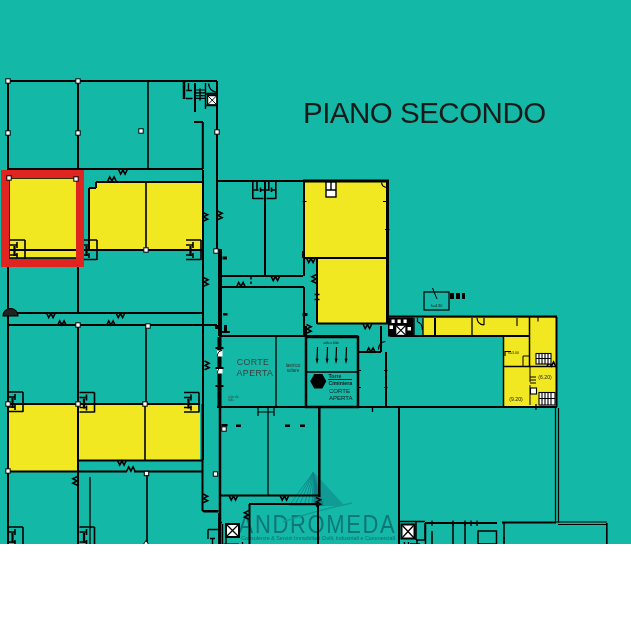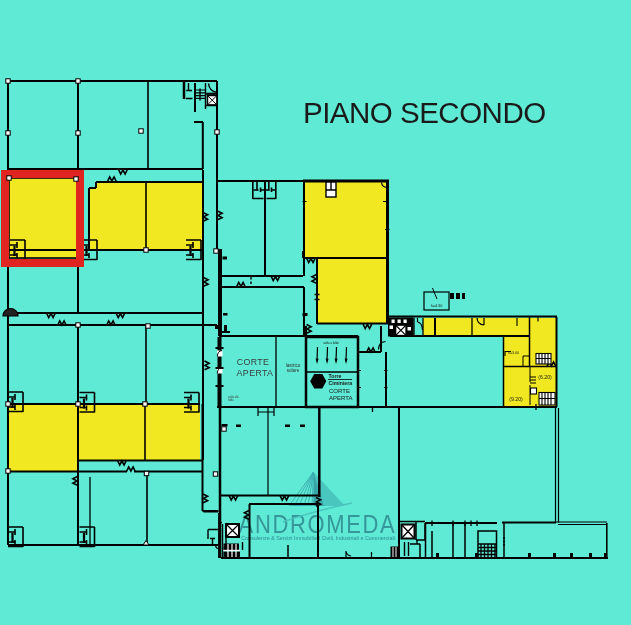--- a/index.html
+++ b/index.html
@@ -1,16 +1,16 @@
 <!DOCTYPE html>
 <html><head>
 <meta charset="utf-8">
 <style>
 html,body{margin:0;padding:0;background:#ffffff;}
-#page{position:relative;width:631px;height:625px;overflow:hidden;background:#5eead4;
+#page{position:relative;width:631px;height:544px;overflow:hidden;background:#14b8a6;
 font-family:"Liberation Sans", sans-serif;}
 svg{position:absolute;top:0;left:0;}
 </style>
 </head>
 <body>
 <div id="page">
 <svg width="631" height="625" viewBox="0 0 631 625">
 <defs>
   <g id="stair" stroke="#000" stroke-width="1.6" fill="none">
     <path d="M0 0 H15 M0 5 H7 M0 15 H7 M0 19.5 H15 M15 0 V20 M7 2 V8 M7 13 V18"></path>

